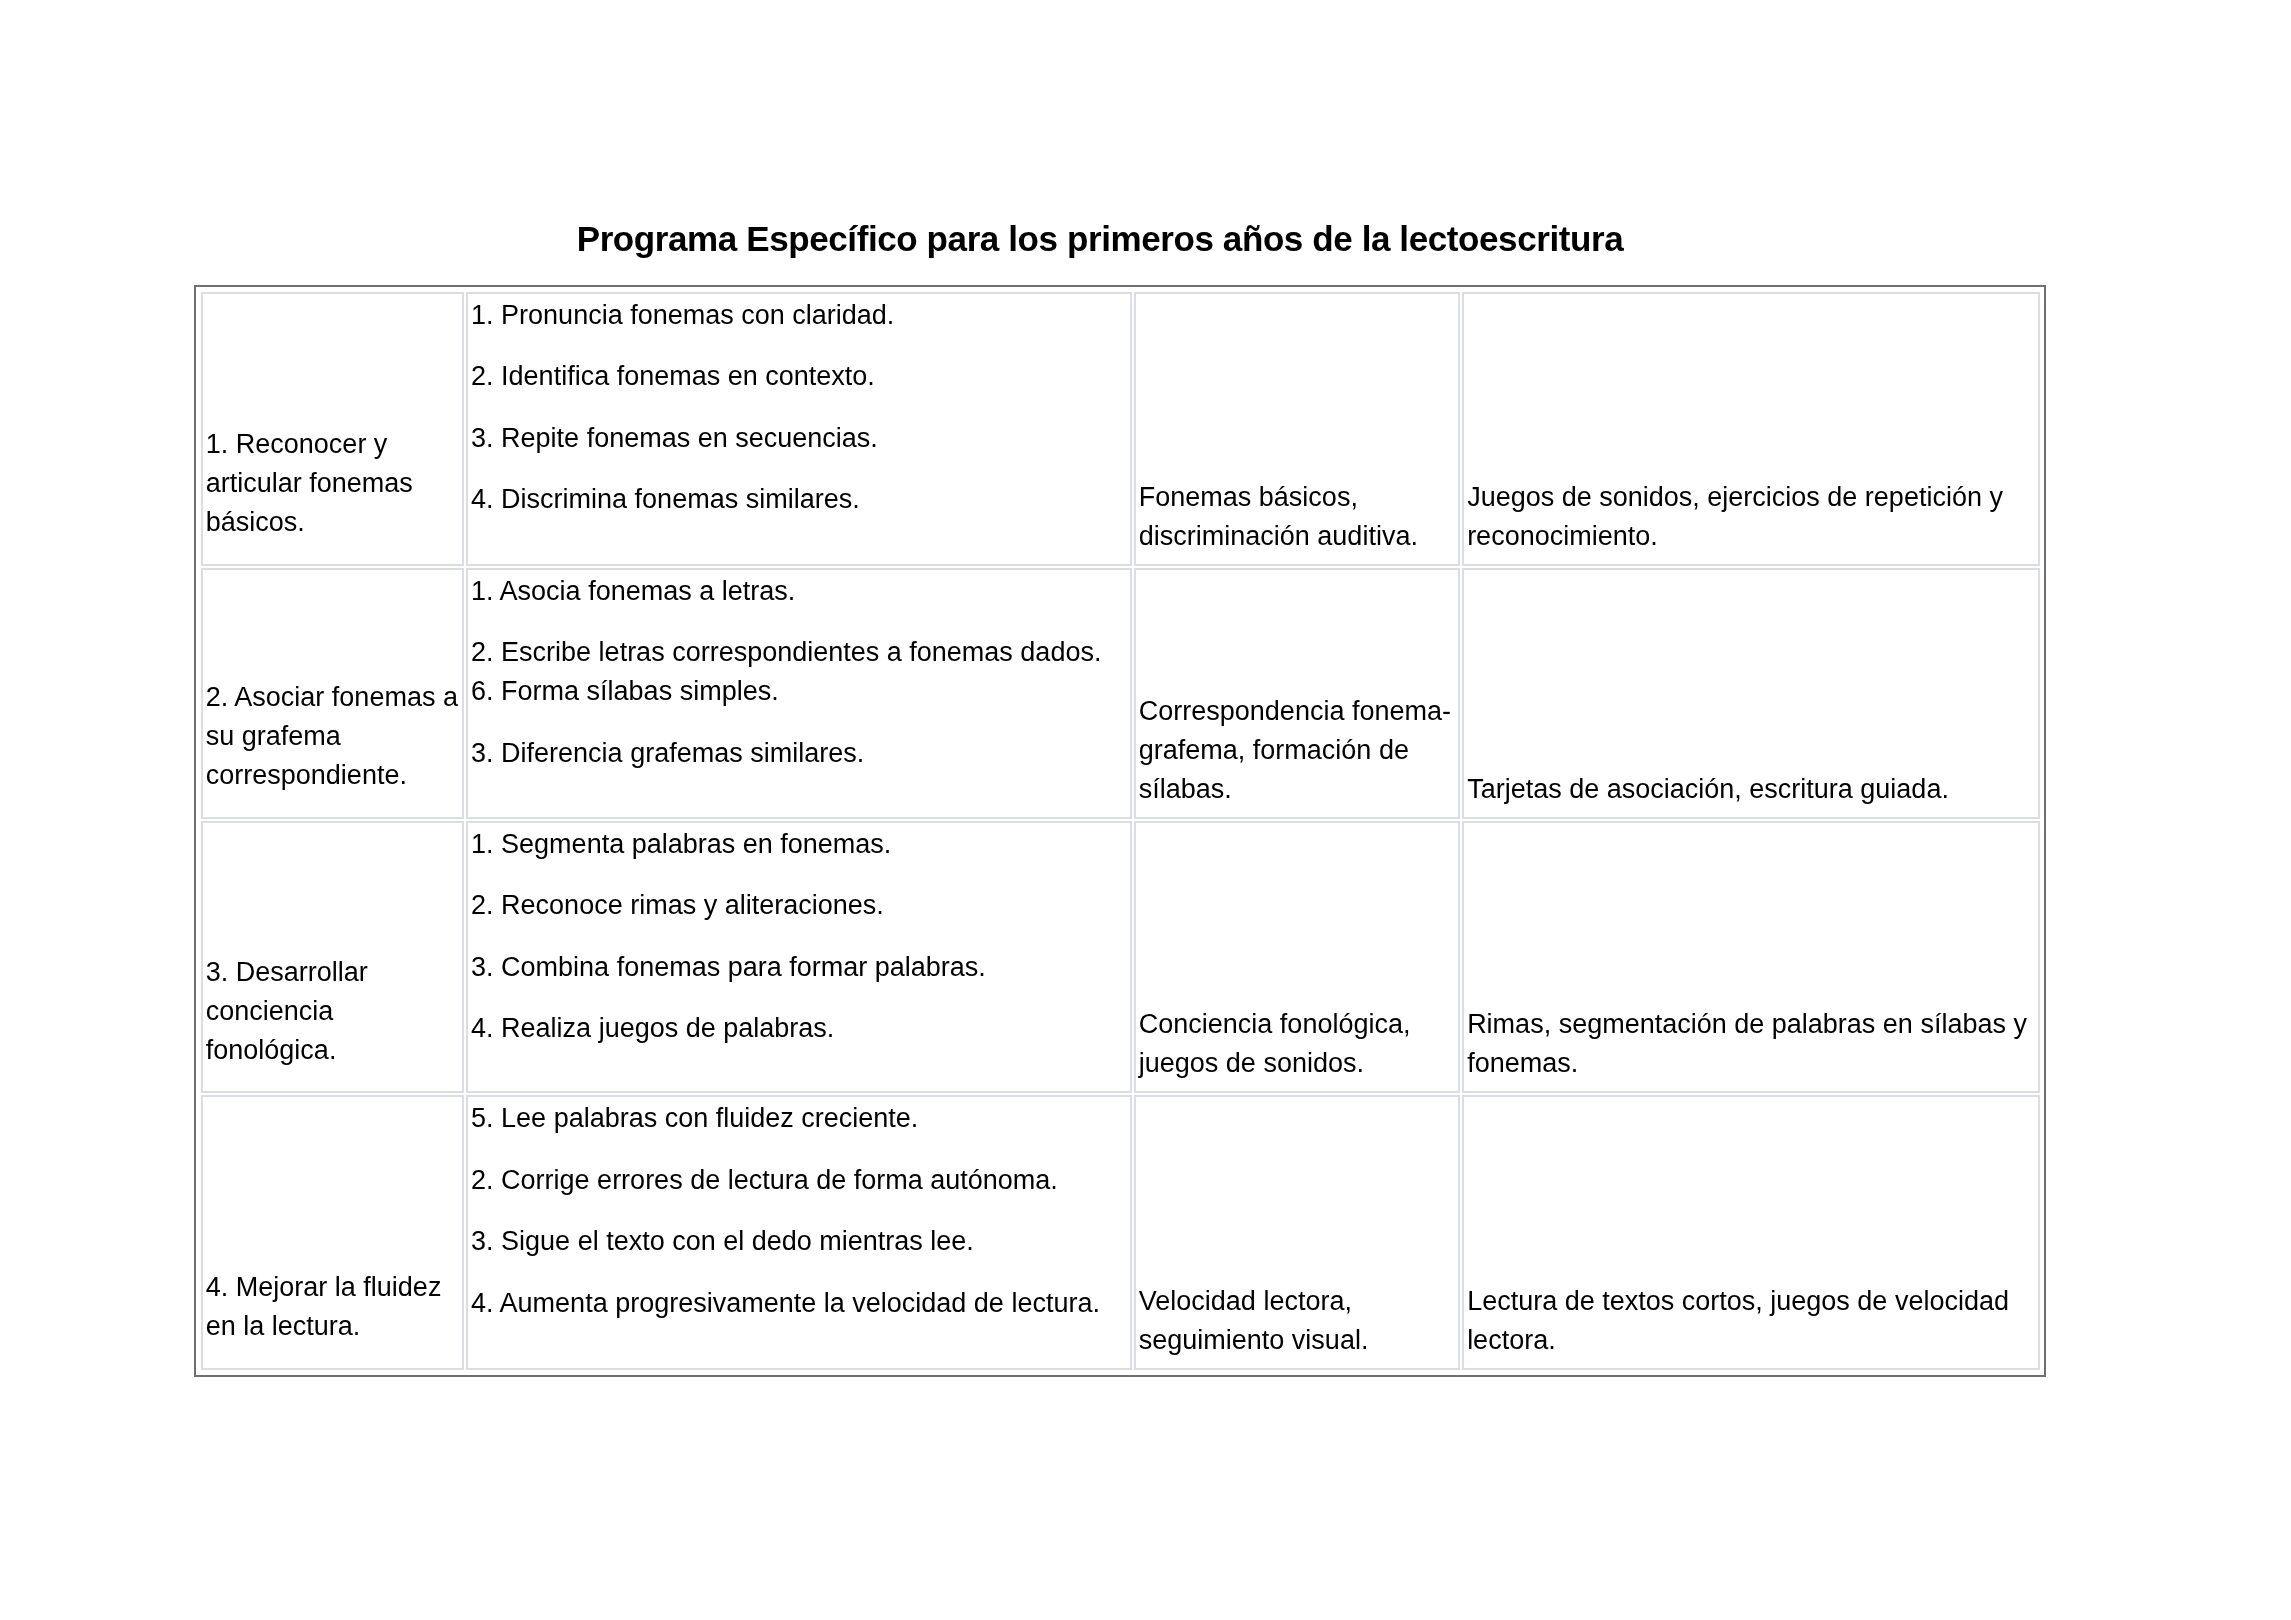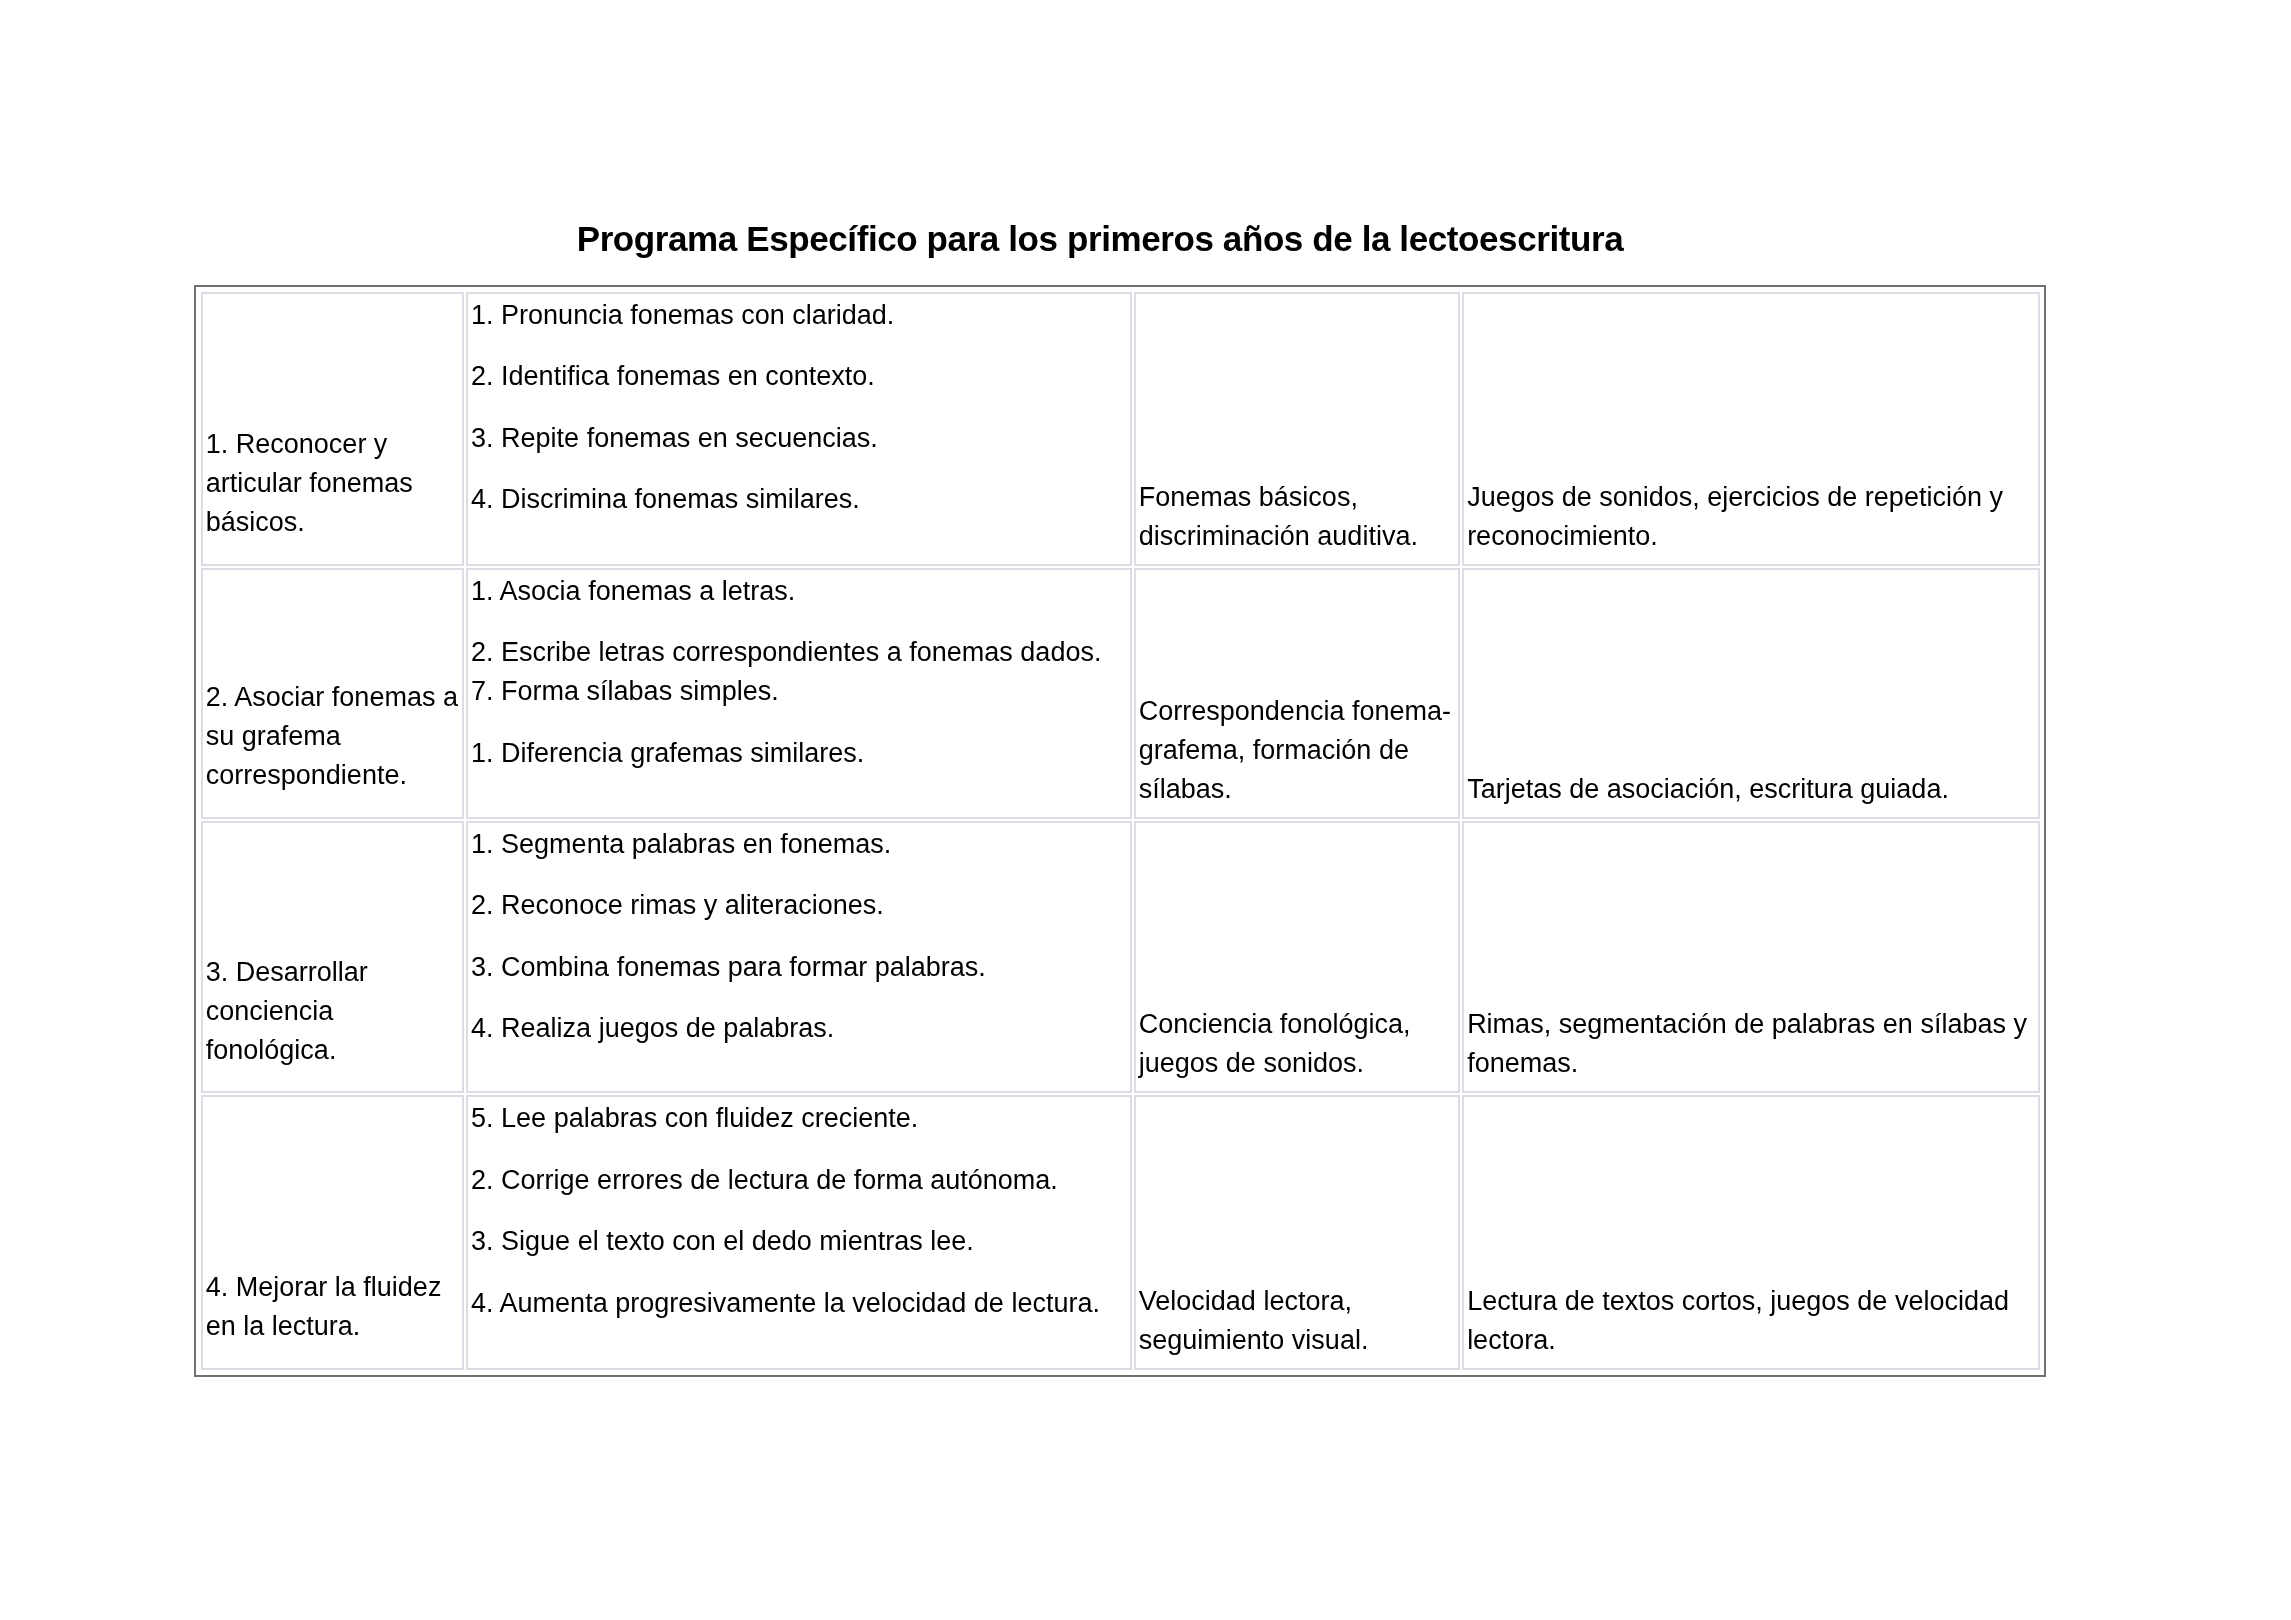--- a/index.html
+++ b/index.html
@@ -120,22 +120,22 @@
       </td>
       <td class="contents">Fonemas básicos, discriminación auditiva.</td>
       <td class="activities">Juegos de sonidos, ejercicios de repetición y reconocimiento.</td>
     </tr>
 
     <tr class="r2">
       <td class="objective">2. Asociar fonemas a su grafema correspondiente.</td>
       <td class="indicators">
         <span class="ind-line">1. Asocia fonemas a letras.</span>
         <span class="ind-line tight">2. Escribe letras correspondientes a fonemas dados.</span>
-        <span class="ind-line">7. Forma sílabas simples.</span>
-        <span class="ind-line">1. Diferencia grafemas similares.</span>
+        <span class="ind-line">6. Forma sílabas simples.</span>
+        <span class="ind-line">3. Diferencia grafemas similares.</span>
       </td>
       <td class="contents">Correspondencia fonema-grafema, formación de sílabas.</td>
       <td class="activities">Tarjetas de asociación, escritura guiada.</td>
     </tr>
 
     <tr class="r3">
       <td class="objective">3. Desarrollar conciencia fonológica.</td>
       <td class="indicators">
         <span class="ind-line">1. Segmenta palabras en fonemas.</span>
         <span class="ind-line">2. Reconoce rimas y aliteraciones.</span>

